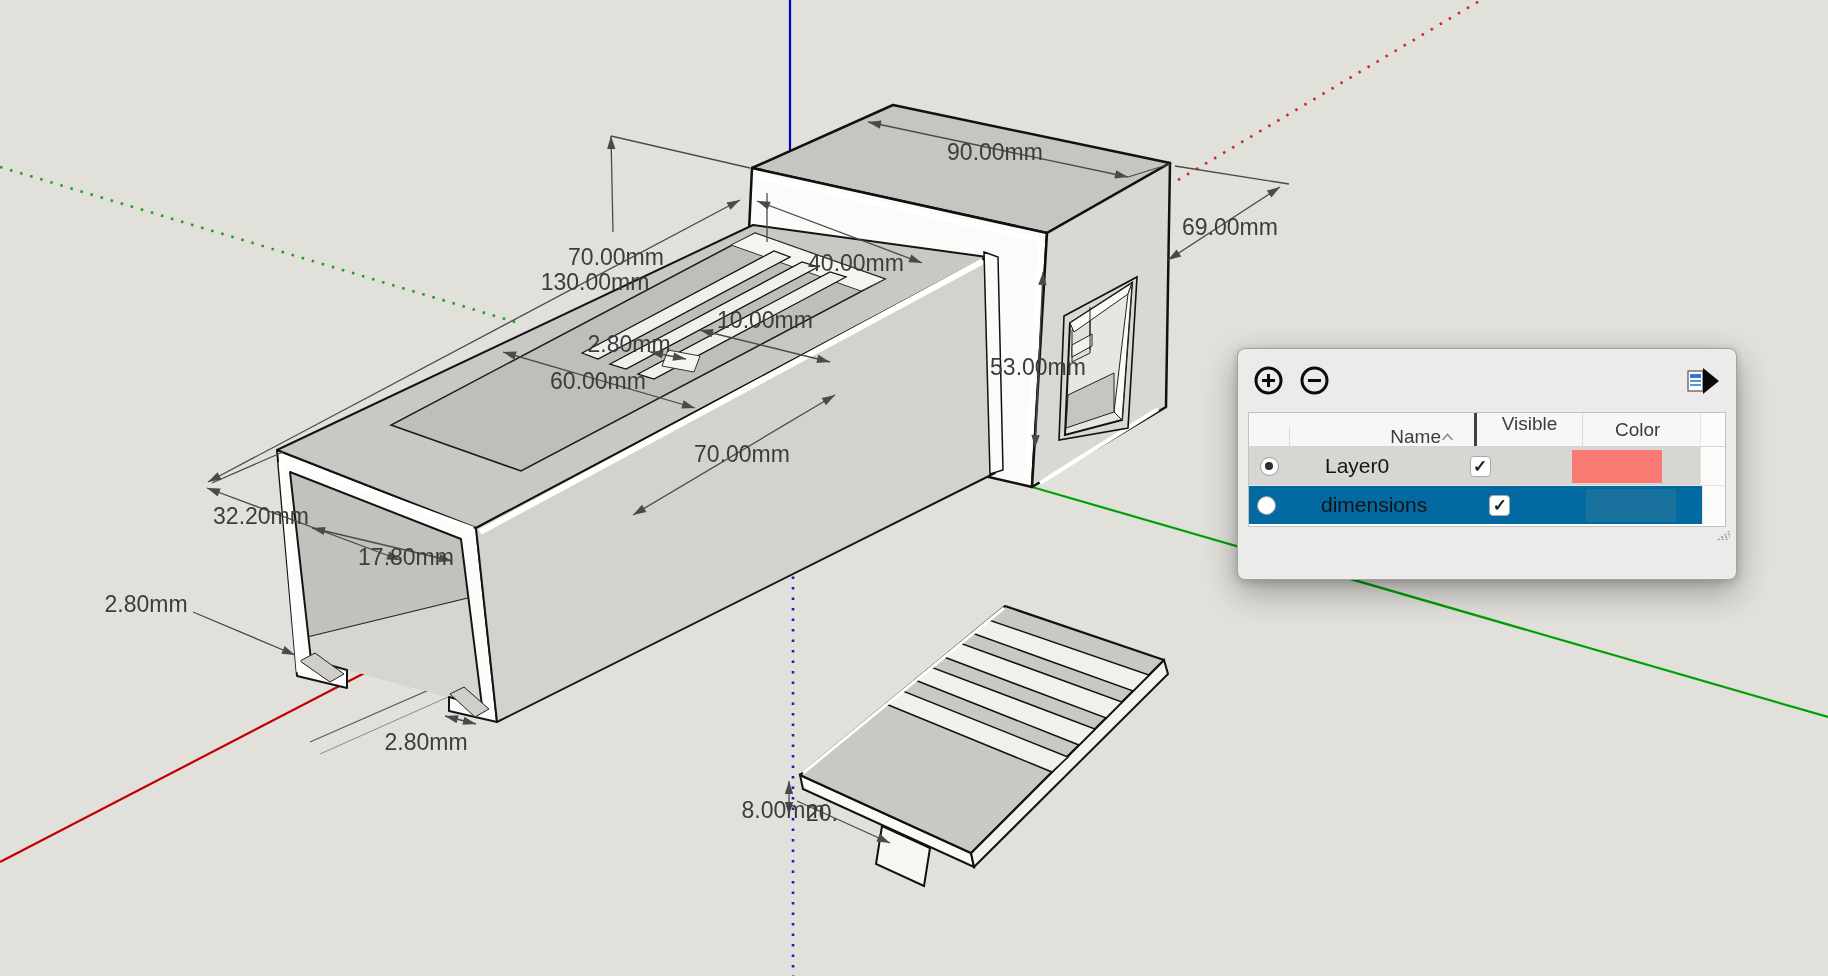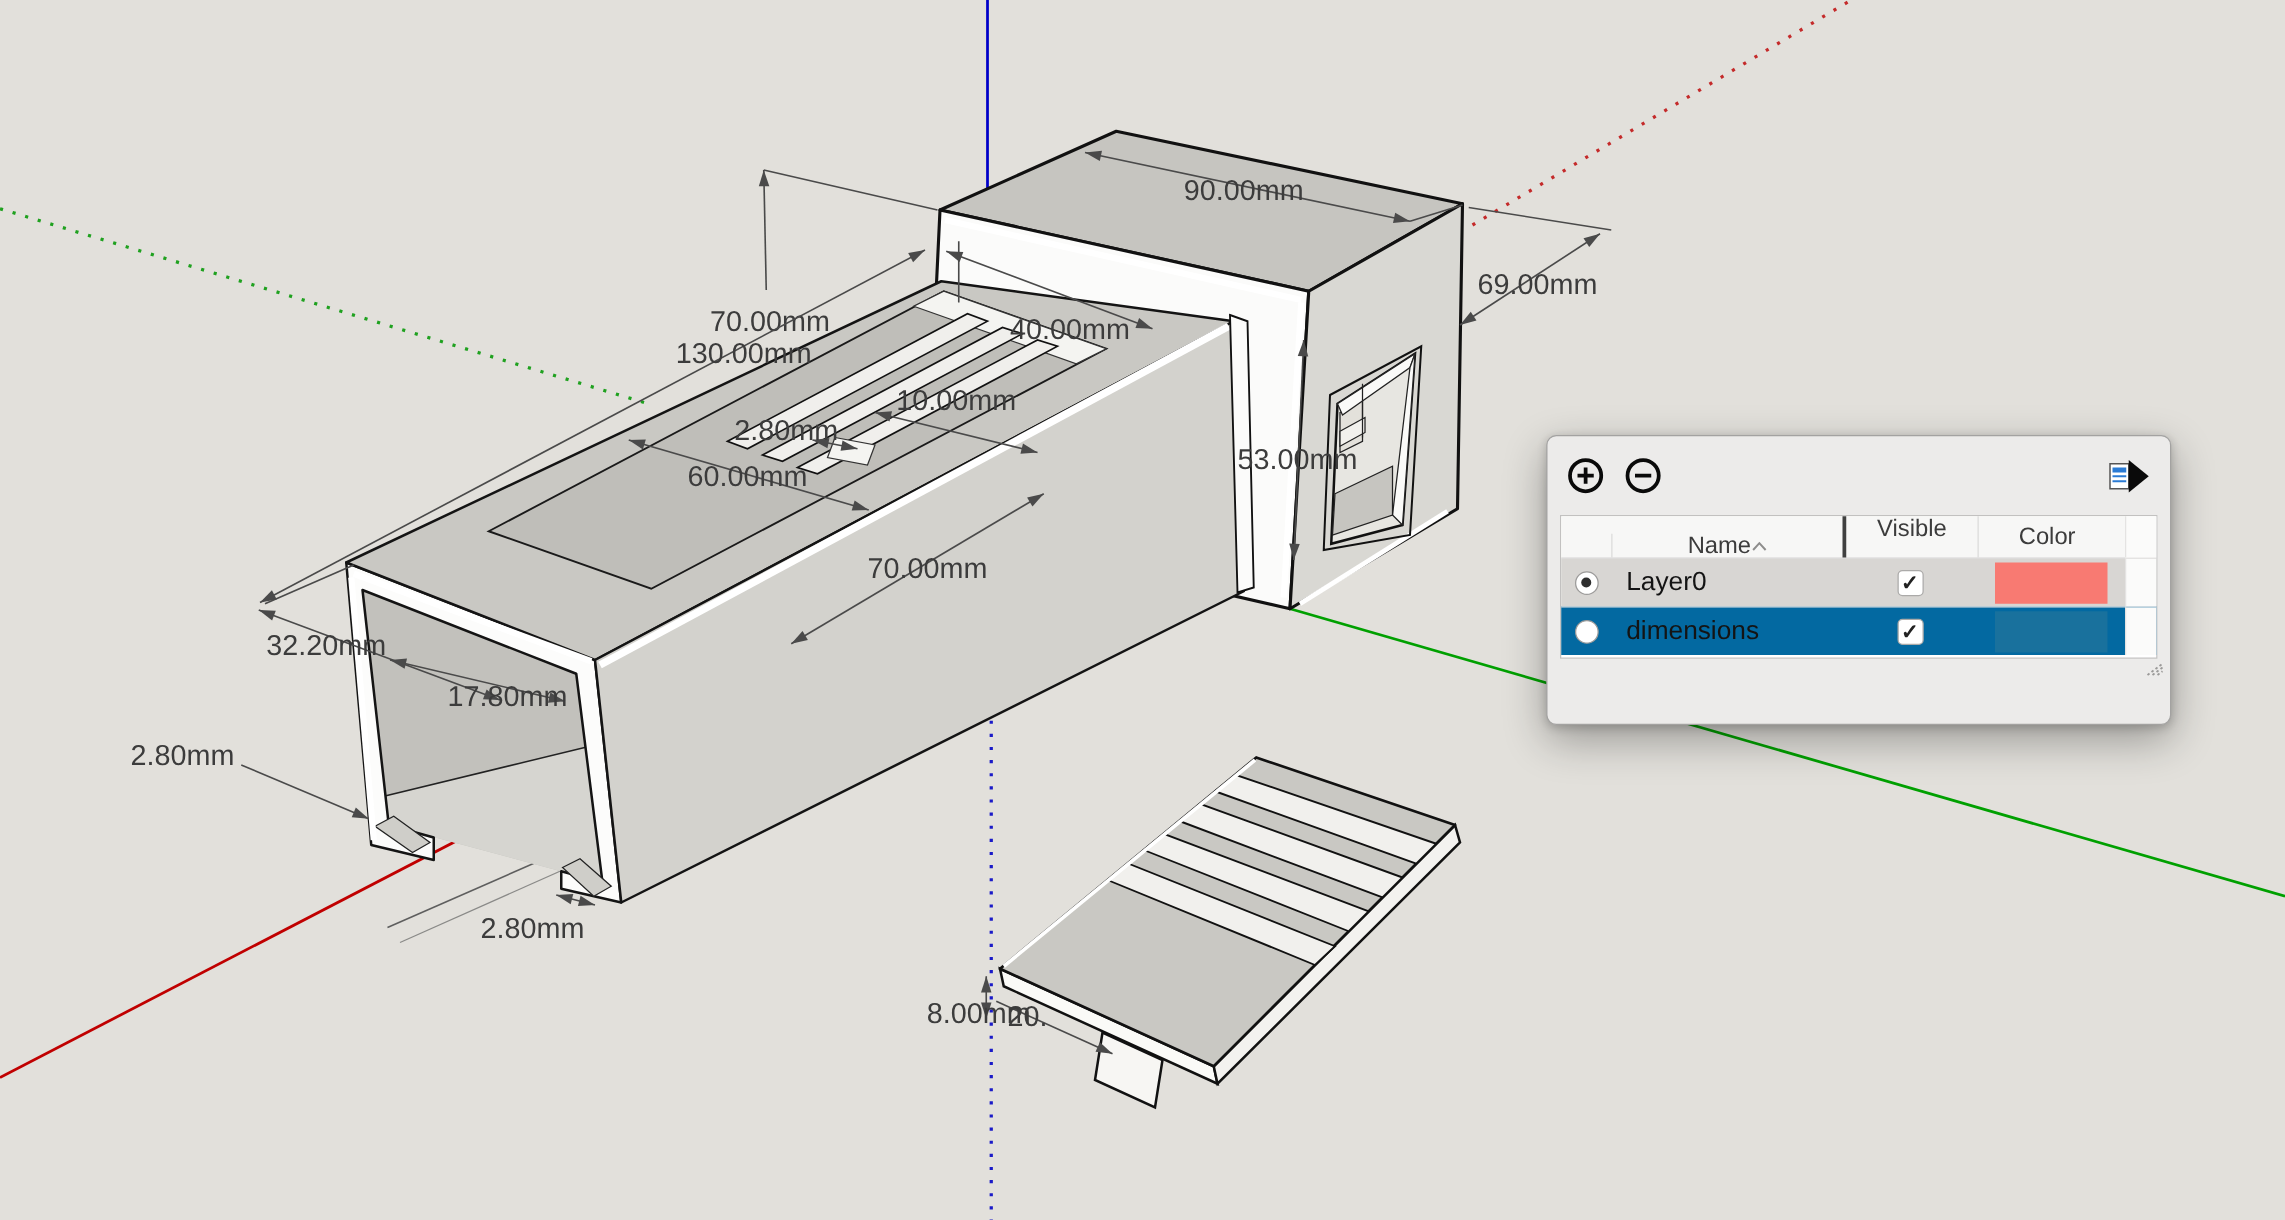--- a/index.html
+++ b/index.html
@@ -18,28 +18,28 @@
   #panel-title{font-size:20px;color:#1E1E1E;}
   #panel-close{position:absolute;left:11px;top:8px;width:15px;height:15px;border-radius:50%;
     border:1.5px solid #A5A4A3;background:#F2F1F0;box-sizing:border-box;}
   #panel-toolbar{height:63px;display:flex;align-items:center;padding:0 16px;gap:17px;}
   .tool-circle{width:29px;height:29px;}
   #toolbar-spacer{flex:1;}
   #panel-table{margin:0 10px;background:#FFFFFF;border:1px solid #C2C1C0;height:115px;box-sizing:border-box;}
   #table-header{display:flex;height:33px;align-items:center;background:#F7F7F6;
     border-bottom:1px solid #D5D4D3;font-size:19px;color:#3C3C3C;}
   .col-radio{width:40px;align-self:stretch;}
-  .col-name{flex:1;align-self:stretch;display:flex;align-items:center;justify-content:center;
-    padding:0 4px;border-left:1px solid #DCDBDA;box-sizing:border-box;margin-top:14px;}
+  .col-name{flex:1;align-self:stretch;display:flex;align-items:center;justify-content:flex-end;
+    padding:0 20px;border-left:1px solid #DCDBDA;box-sizing:border-box;margin-top:14px;}
   .col-visible{width:108px;align-self:stretch;display:flex;align-items:flex-start;justify-content:center;
     border-left:3px solid #404040;box-sizing:border-box;}
   .col-color{width:118px;align-self:stretch;display:flex;align-items:center;
     border-left:1px solid #DCDBDA;box-sizing:border-box;}
   .col-scroll{width:24px;align-self:stretch;border-left:1px solid #E4E3E2;background:#FBFBFA;}
-  .layer-row{display:flex;height:38px;align-items:center;font-size:21px;color:#141414;}
+  .layer-row{display:flex;height:38px;align-items:center;font-size:21px;color:#141414;gap:24px;}
   .layer-row.selected{background:#D8D6D3;}
   .layer-row.unselected{background:#0369a1;border-top:1px solid #E5E4E3;}
   .row-radio-cell{width:40px;display:flex;justify-content:center;}
   .radio{width:19px;height:19px;border-radius:50%;border:1px solid #9C9B9A;background:#FFF;
     display:flex;align-items:center;justify-content:center;box-sizing:border-box;}
   .radio .dot{width:8px;height:8px;border-radius:50%;background:#2E2E2E;}
   .row-name-cell{flex:1;padding-left:12px;}
   .row-visible-cell{width:108px;display:flex;justify-content:center;}
   .checkbox{width:21px;height:21px;border:1px solid #ABAAA9;border-radius:4px;background:#FFF;
     display:flex;align-items:center;justify-content:center;font-size:17px;font-weight:bold;color:#222;

